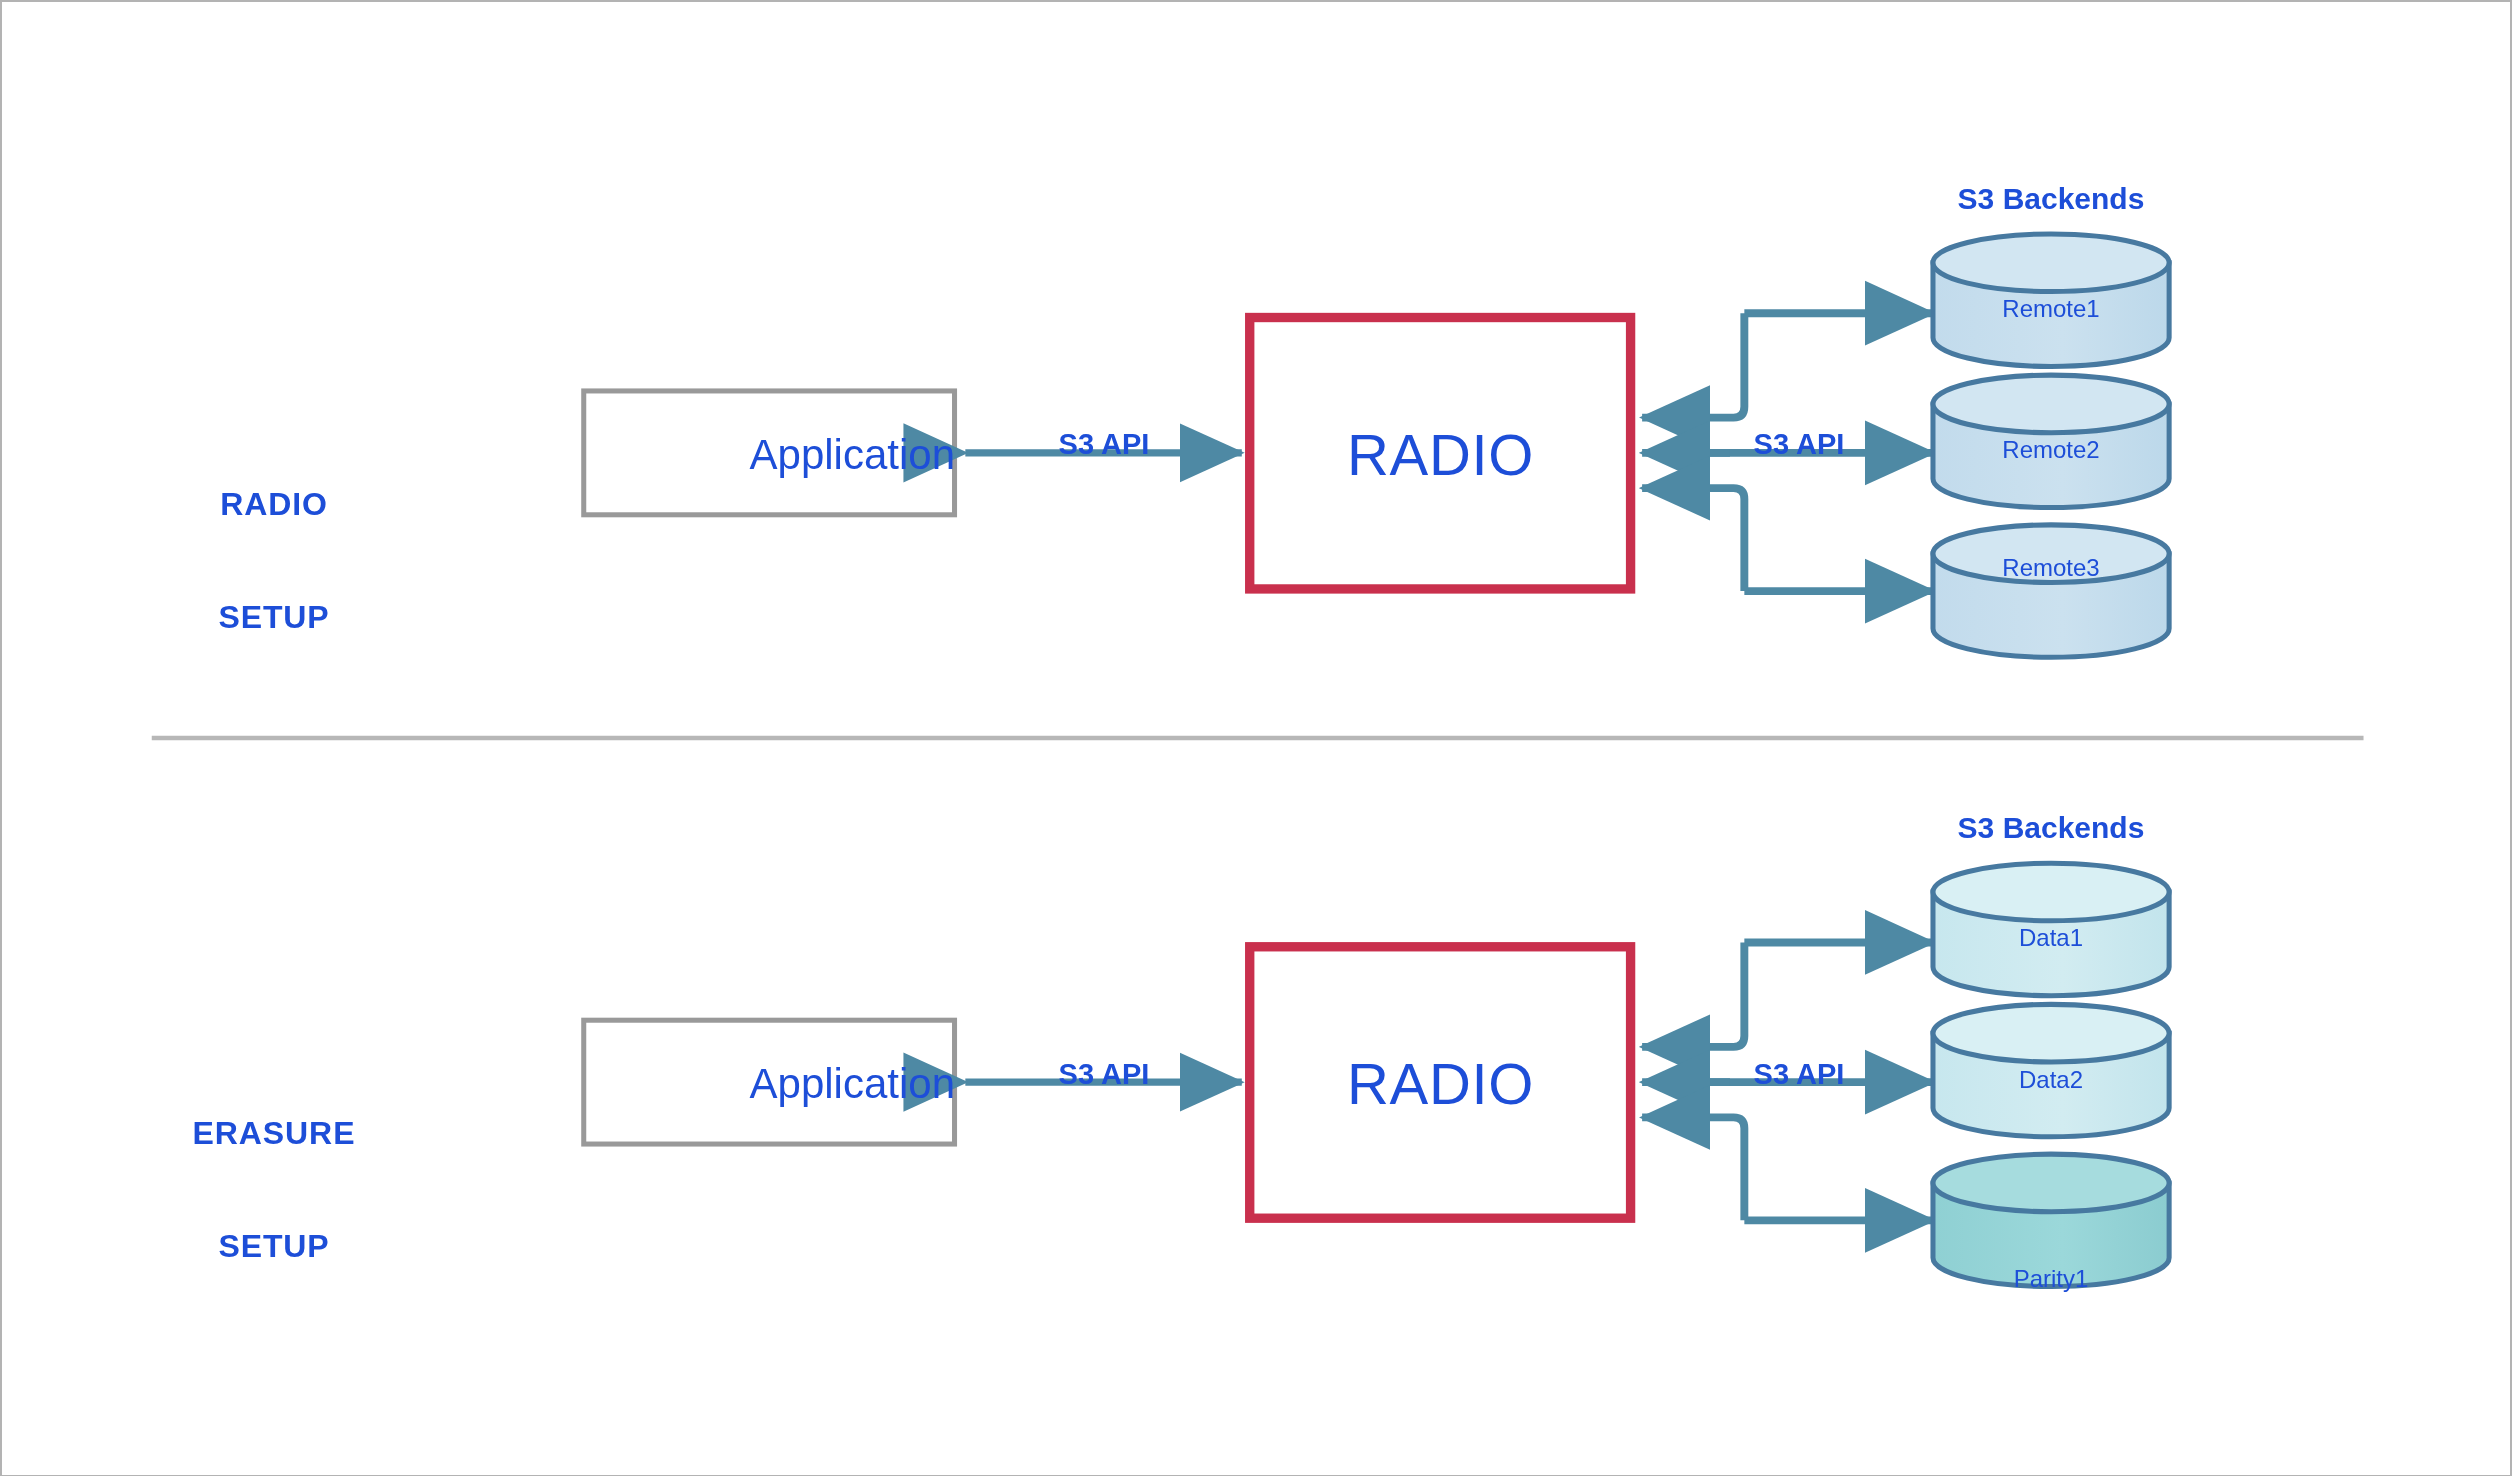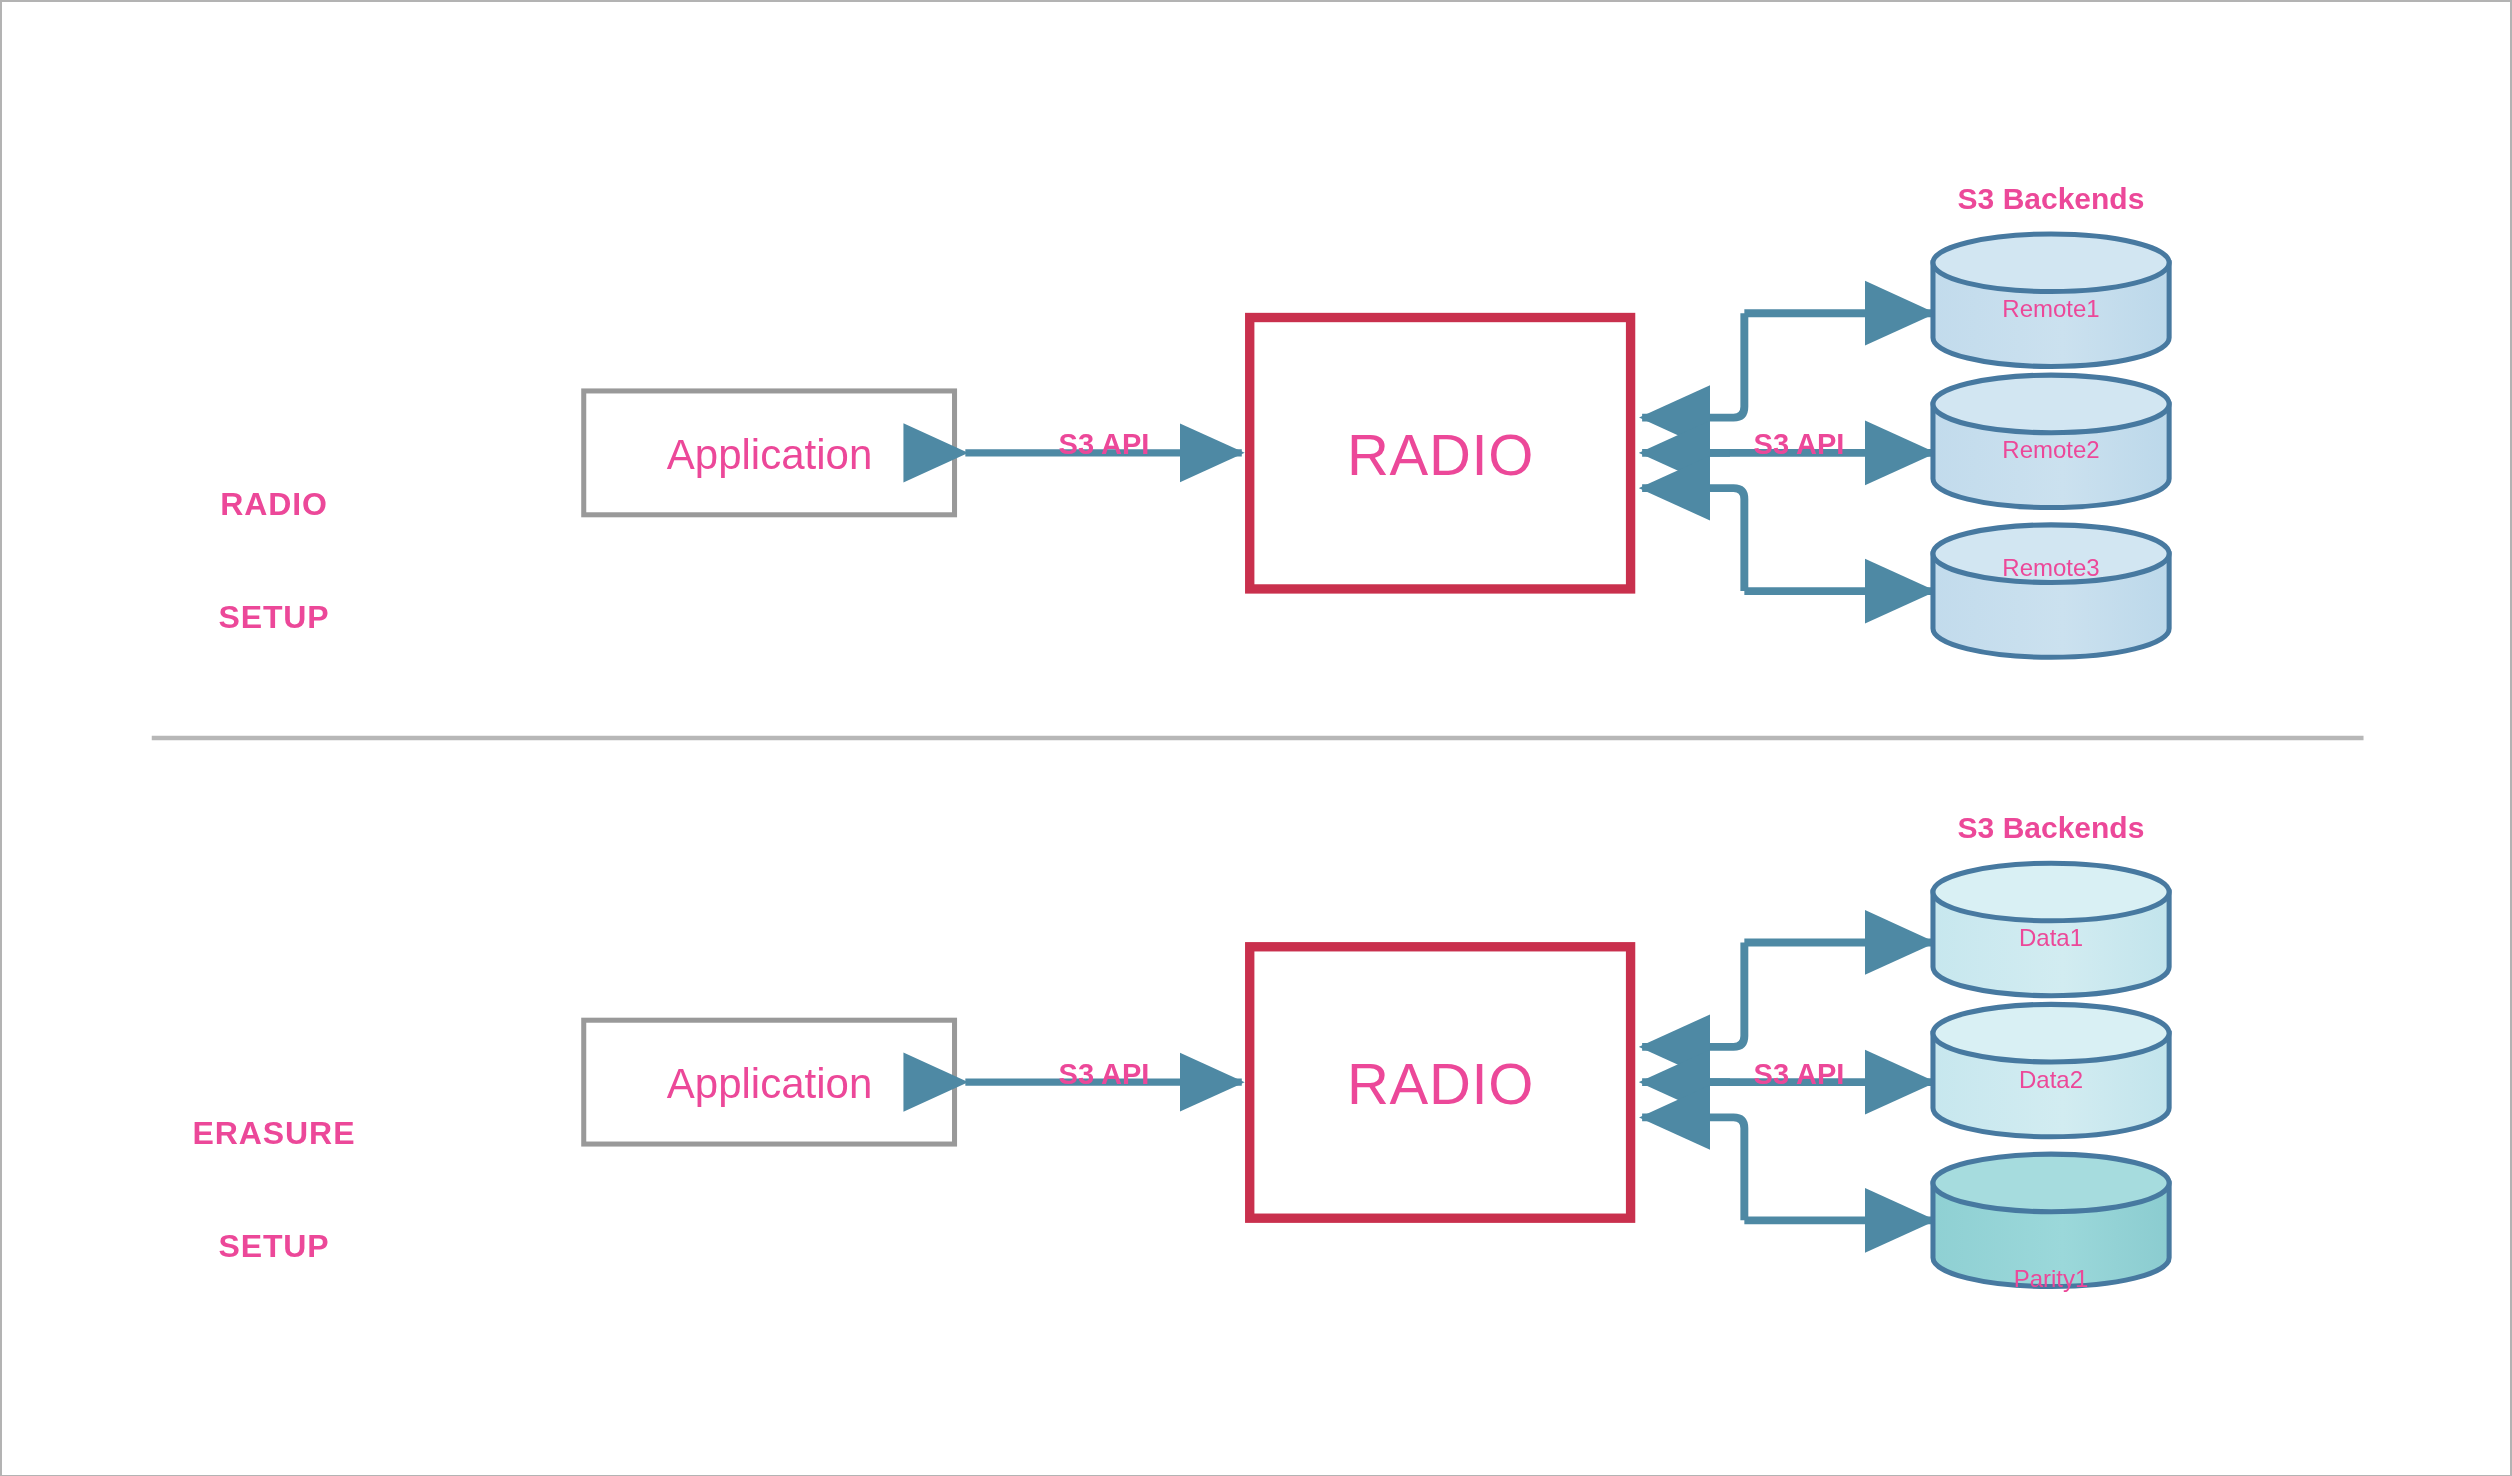--- a/index.html
+++ b/index.html
@@ -22,33 +22,33 @@
   svg.layer {
     position: absolute;
     left: 0;
     top: 0;
     width: 2512px;
     height: 1477px;
   }
   .txt {
     position: absolute;
     white-space: pre;
-    color: #ec4899;
+    color: #1d4ed8;
     line-height: 1.18;
   }
   .setup-label {
     font-weight: bold;
     font-size: 32px;
     letter-spacing: 0.9px;
     text-align: center;
     width: 302px;
   }
   .box-label {
     font-size: 42px;
-    text-align: center;
+    text-align: right;
   }
   .radio-label {
     font-size: 58px;
     text-align: center;
     letter-spacing: 0.7px;
   }
   .api-label {
     font-weight: bold;
     font-size: 29px;
     text-align: center;

